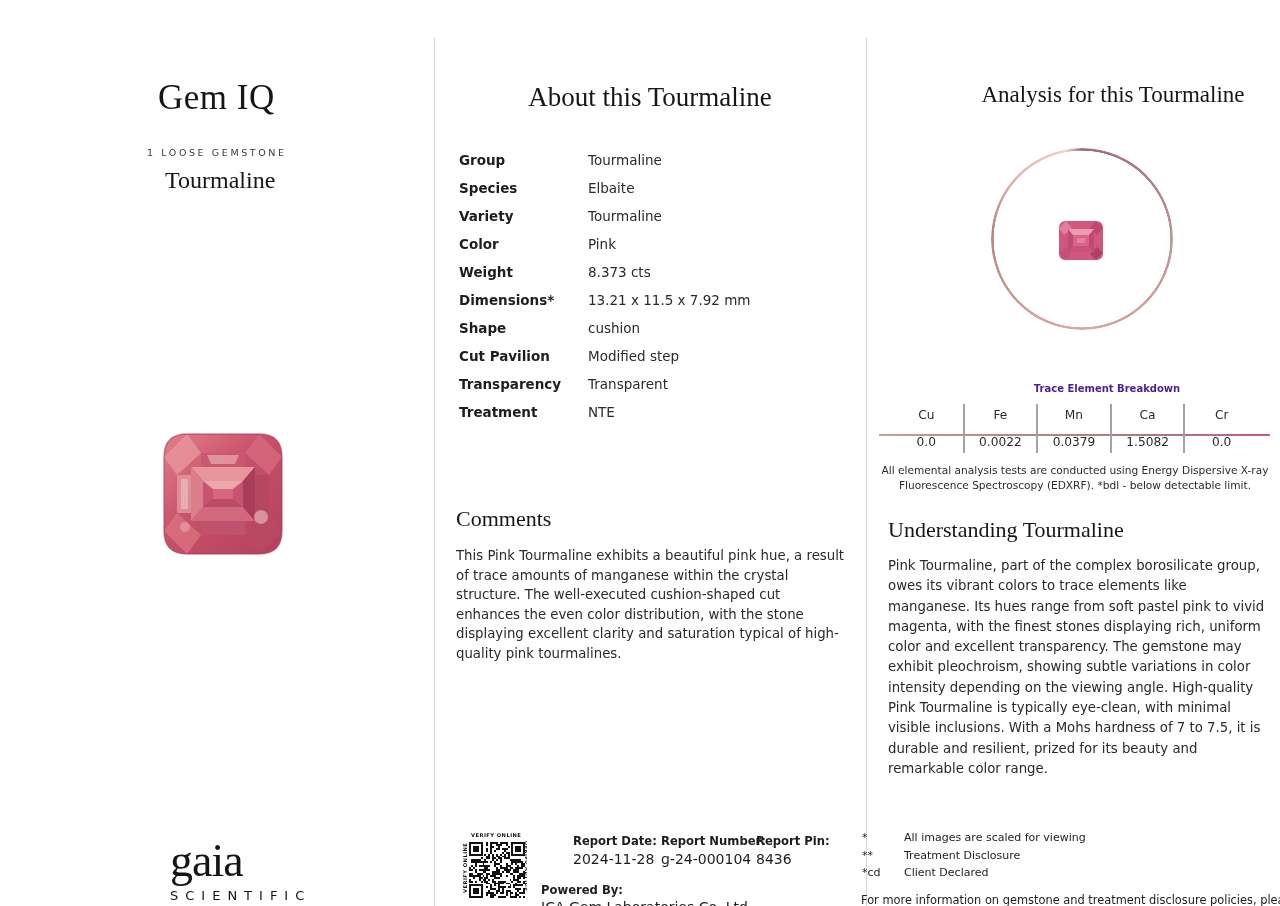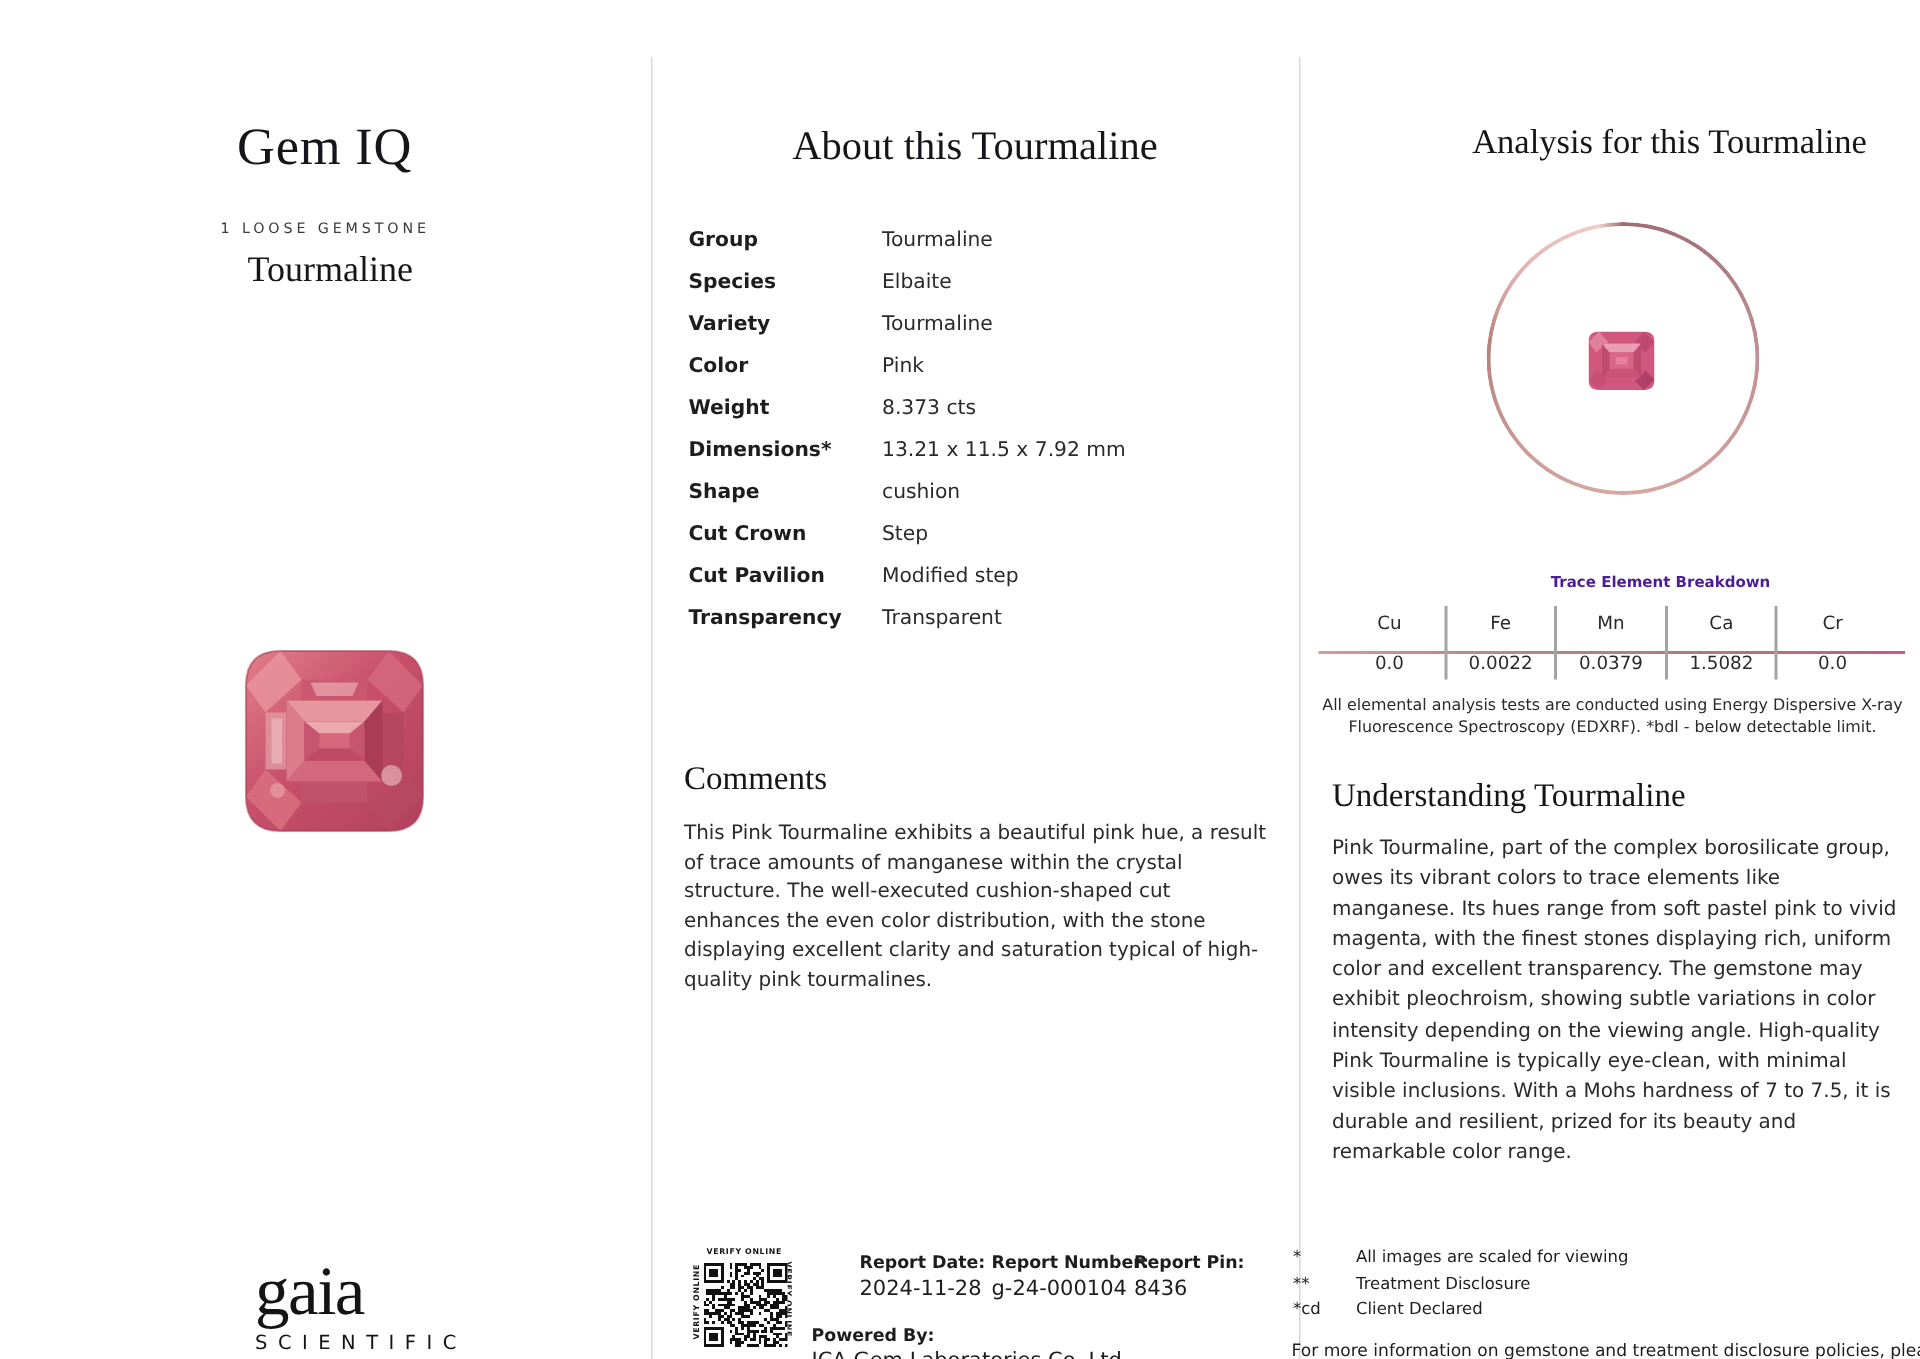--- a/index.html
+++ b/index.html
@@ -450,30 +450,30 @@
       </tr>
       <tr>
         <td class="prop-label">Dimensions*</td>
         <td class="prop-value">13.21 x 11.5 x 7.92 mm</td>
       </tr>
       <tr>
         <td class="prop-label">Shape</td>
         <td class="prop-value">cushion</td>
       </tr>
       <tr>
-        <td class="prop-label">Cut Crown</td>
-        <td class="prop-value">Step</td>
-      </tr>
-      <tr>
         <td class="prop-label">Cut Pavilion</td>
         <td class="prop-value">Modified step</td>
       </tr>
       <tr>
         <td class="prop-label">Transparency</td>
         <td class="prop-value">Transparent</td>
+      </tr>
+      <tr>
+        <td class="prop-label">Treatment</td>
+        <td class="prop-value">NTE</td>
       </tr>
     </tbody>
 </table>
 
 <div class="serif" id="comments-heading">Comments</div>
 <div id="comments-body">This Pink Tourmaline exhibits a beautiful pink hue, a result of trace amounts of manganese within the crystal structure. The well-executed cushion-shaped cut enhances the even color distribution, with the stone displaying excellent clarity and saturation typical of high-quality pink tourmalines.</div>
 
 <div id="report-footer">
   <div id="qr-block">
     <div class="qr-side-text" id="qr-label-top">VERIFY ONLINE</div>

